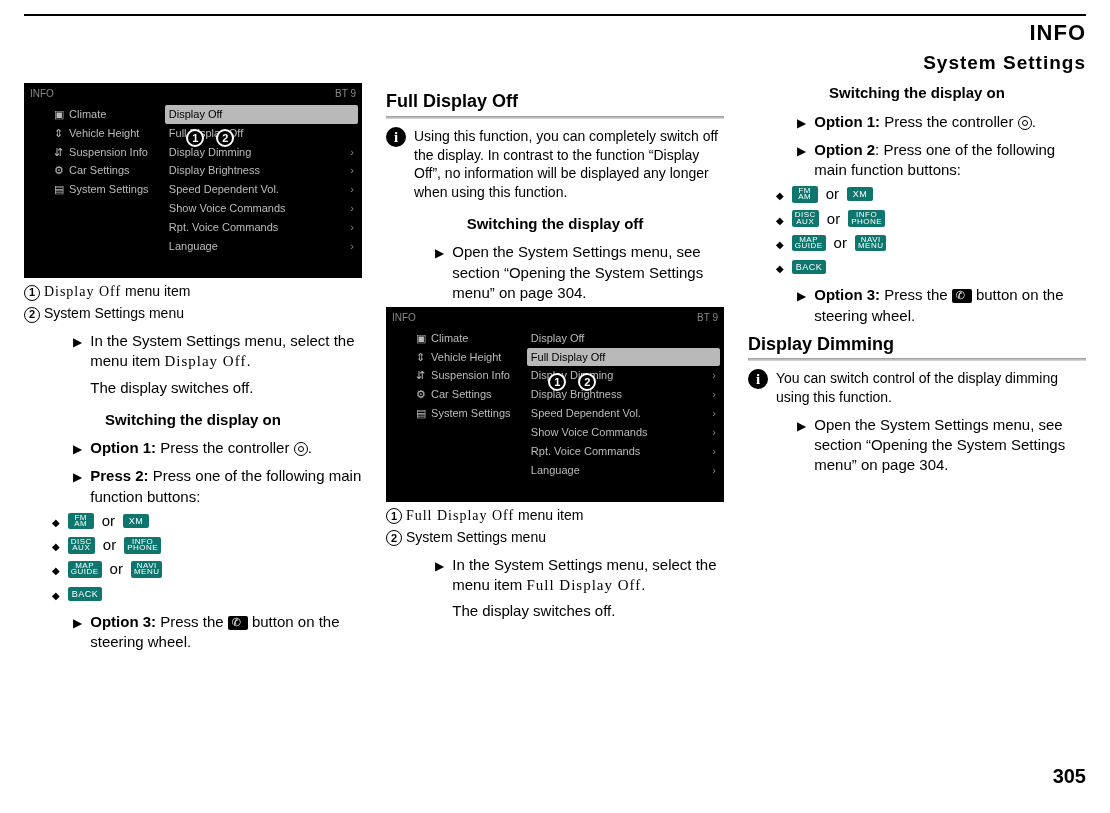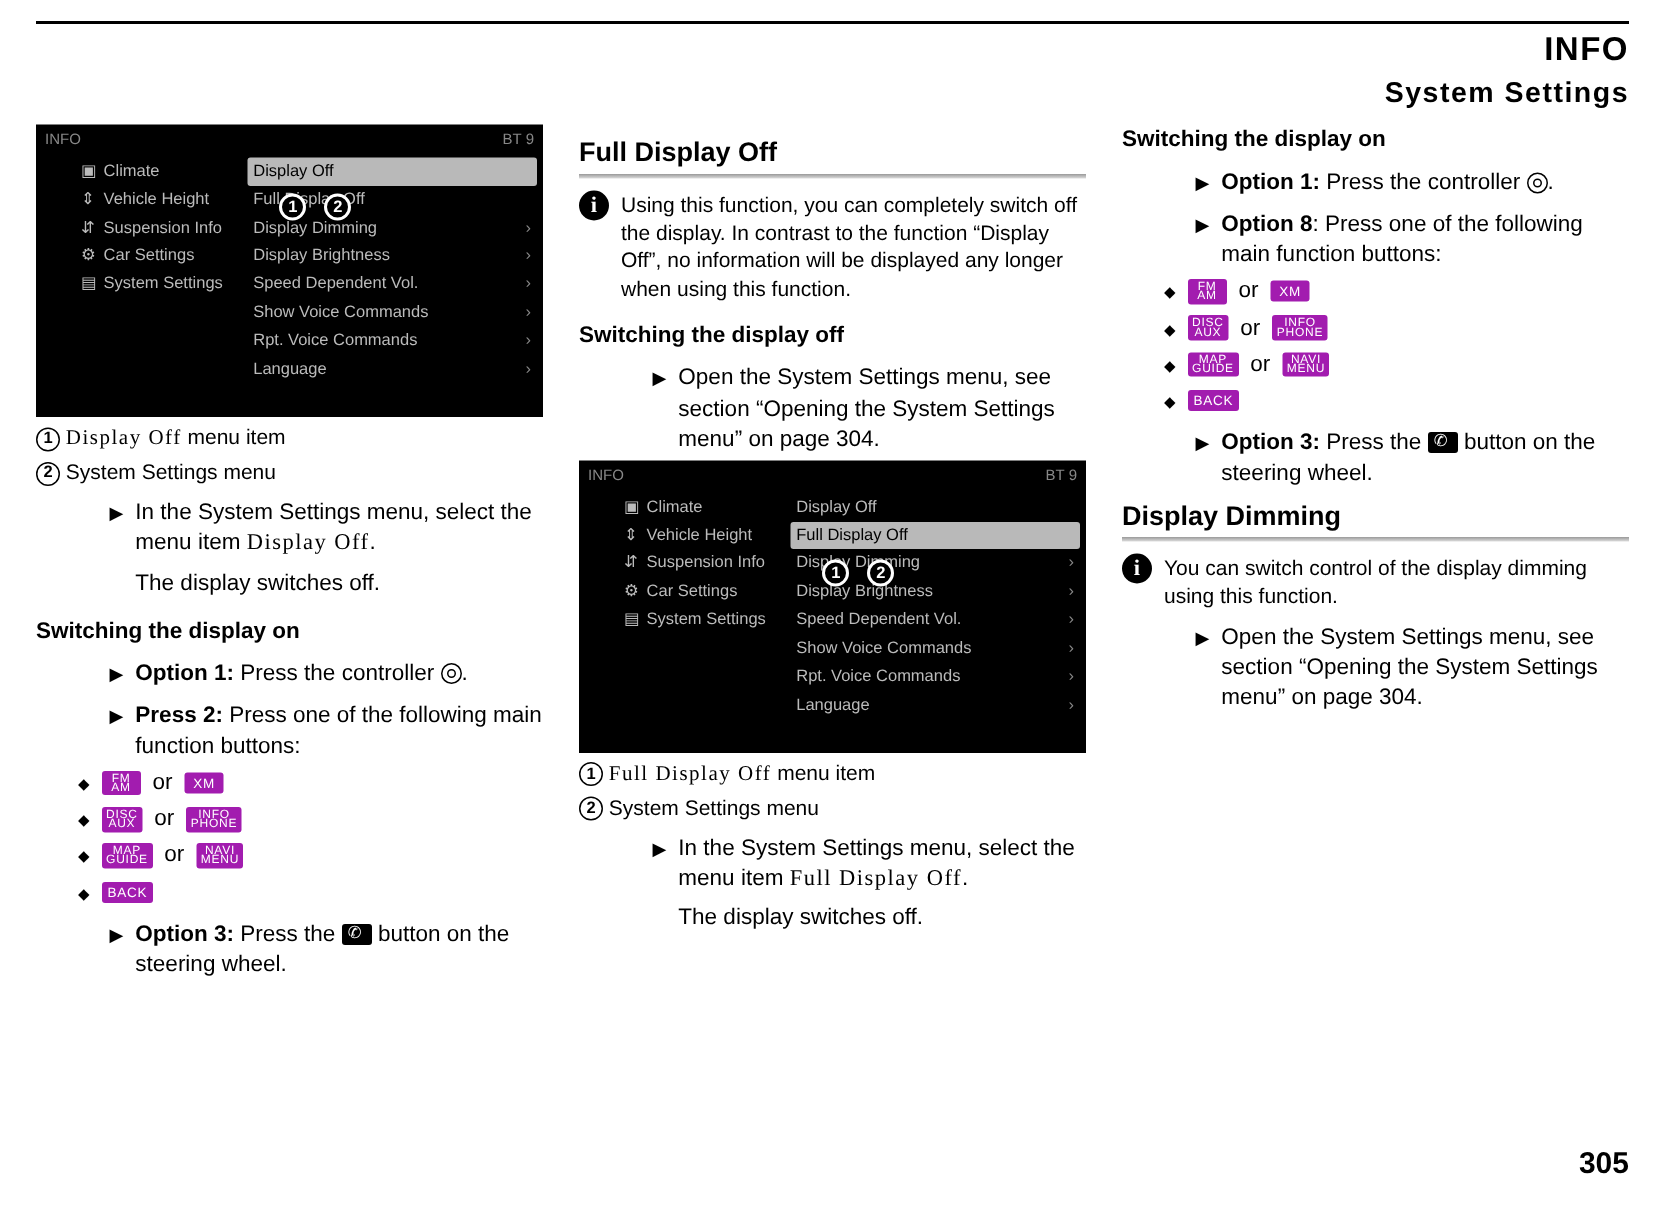--- a/index.html
+++ b/index.html
@@ -16,21 +16,21 @@
   }
   .header-rule { border-top: 2px solid #000; margin-bottom: 2px; }
   .header-cat { text-align: right; font-weight: bold; font-size: 22px; letter-spacing: 1px; }
   .header-title { text-align: right; font-weight: bold; font-size: 19px; letter-spacing: 1px; margin-top: 2px; }
   .columns { display: flex; gap: 24px; margin-top: 8px; }
   .col { flex: 1; min-width: 0; }
 
   
   .h2 { font-weight: bold; font-size: 18px; margin: 6px 0 2px; }
   .h2-rule { height: 3px; background: linear-gradient(#999, #ddd); margin-bottom: 8px; }
-  .h3 { font-weight: bold; font-size: 15px; margin: 12px 0 6px; }
+  .h3 { font-weight: bold; font-size: 15px; margin: 12px 0 6px; text-align: center; }
 
   
   .screenshot {
     background: #000; color: #aaa; width: 100%; height: 195px;
     font-size: 11px; position: relative; overflow: hidden; margin-bottom: 4px;
   }
   .screenshot .topbar { display: flex; justify-content: space-between; padding: 4px 6px; color: #888; font-size: 10px; }
   .screenshot .row { display: flex; margin-left: 20px; }
   .screenshot .left { width: 38%; padding: 0 0 0 6px; }
   .screenshot .right { width: 62%; padding: 0 4px 0 0; }
@@ -59,21 +59,21 @@
 
   .info-note { display: flex; gap: 8px; margin: 8px 0 8px 0; }
   .info-note .i {
     flex: none; width: 20px; height: 20px; border-radius: 50%; background: #000; color: #fff;
     display: inline-flex; align-items: center; justify-content: center; font-weight: bold; font-family: serif;
   }
   .info-note .txt { flex: 1; font-size: 14px; }
 
   
   .btn {
-    display: inline-block; background: #a21caf; color: #fff; font-size: 9px;
+    display: inline-block; background: #0f766e; color: #fff; font-size: 9px;
     line-height: 1; padding: 3px 4px 2px; border-radius: 2px; letter-spacing: 0.5px;
     font-family: Arial, sans-serif; vertical-align: middle; min-width: 26px; text-align: center;
   }
   .btn.stack { line-height: 0.8; font-size: 8px; padding: 2px 3px; }
   .btn.stack span { display: block; }
 
   .ctrl-ring {
     display: inline-block; width: 14px; height: 14px; border: 1.5px solid #000; border-radius: 50%;
     position: relative; vertical-align: middle;
   }
@@ -258,21 +258,21 @@
   </div>
 
   <div class="col">
     <div class="h3" style="margin-top:0">Switching the display on</div>
     <div class="step">
       <span class="tri"></span>
       <div class="body"><b>Option 1:</b><span> Press the controller </span><span class="ctrl-ring"></span>.</div>
     </div>
     <div class="step">
       <span class="tri"></span>
-      <div class="body"><b>Option 8</b><span>: Press one of the following main function buttons:</span></div>
+      <div class="body"><b>Option 2</b><span>: Press one of the following main function buttons:</span></div>
     </div>
     <div class="sub">
         <span class="dia"></span>
       <span class="btn stack">
           <span>FM</span>
           <span>AM</span>
         </span>
       <span> or </span>
       <span class="btn">XM</span>
     </div>

